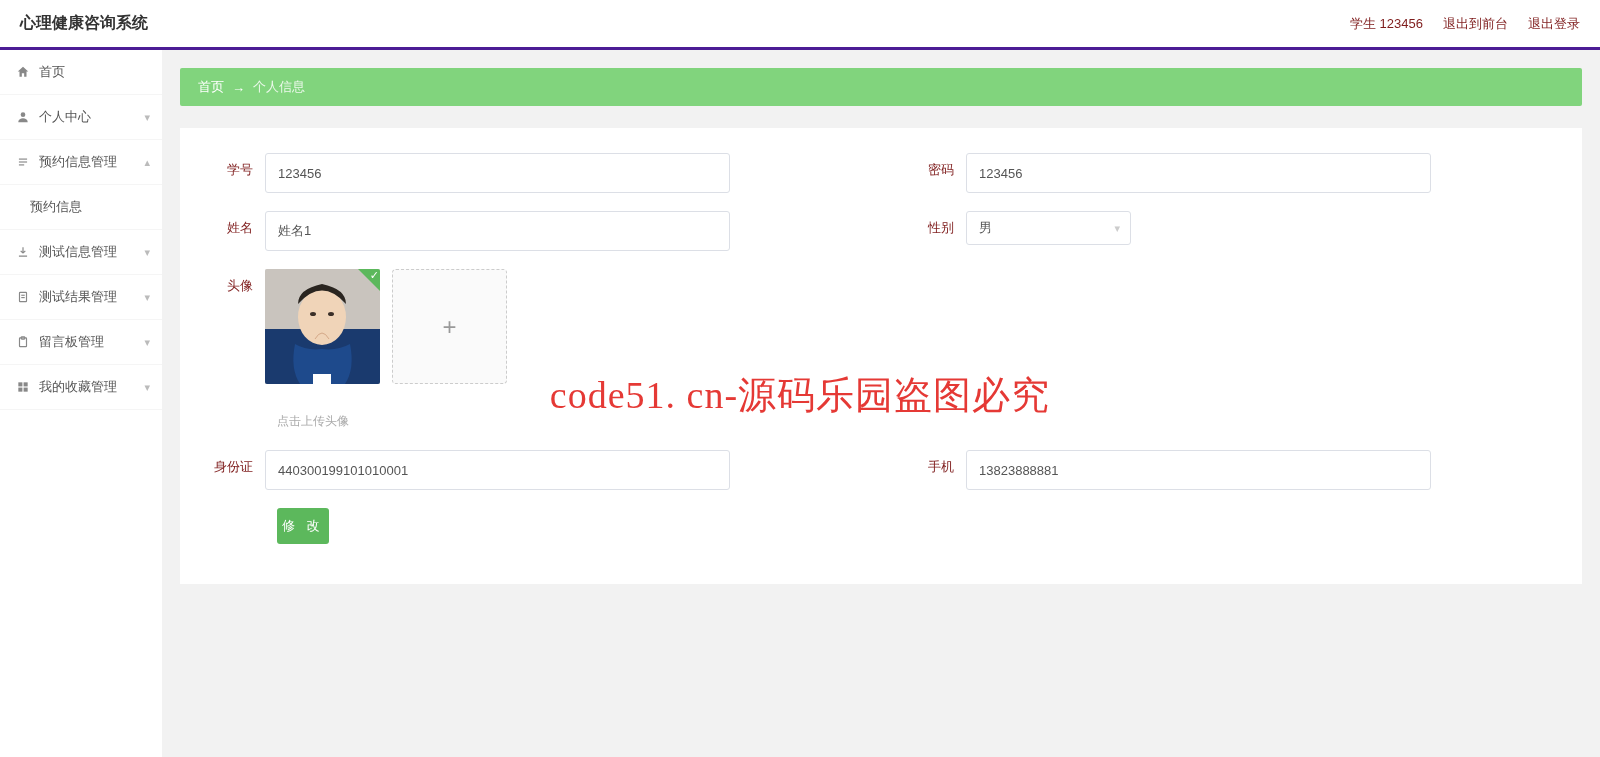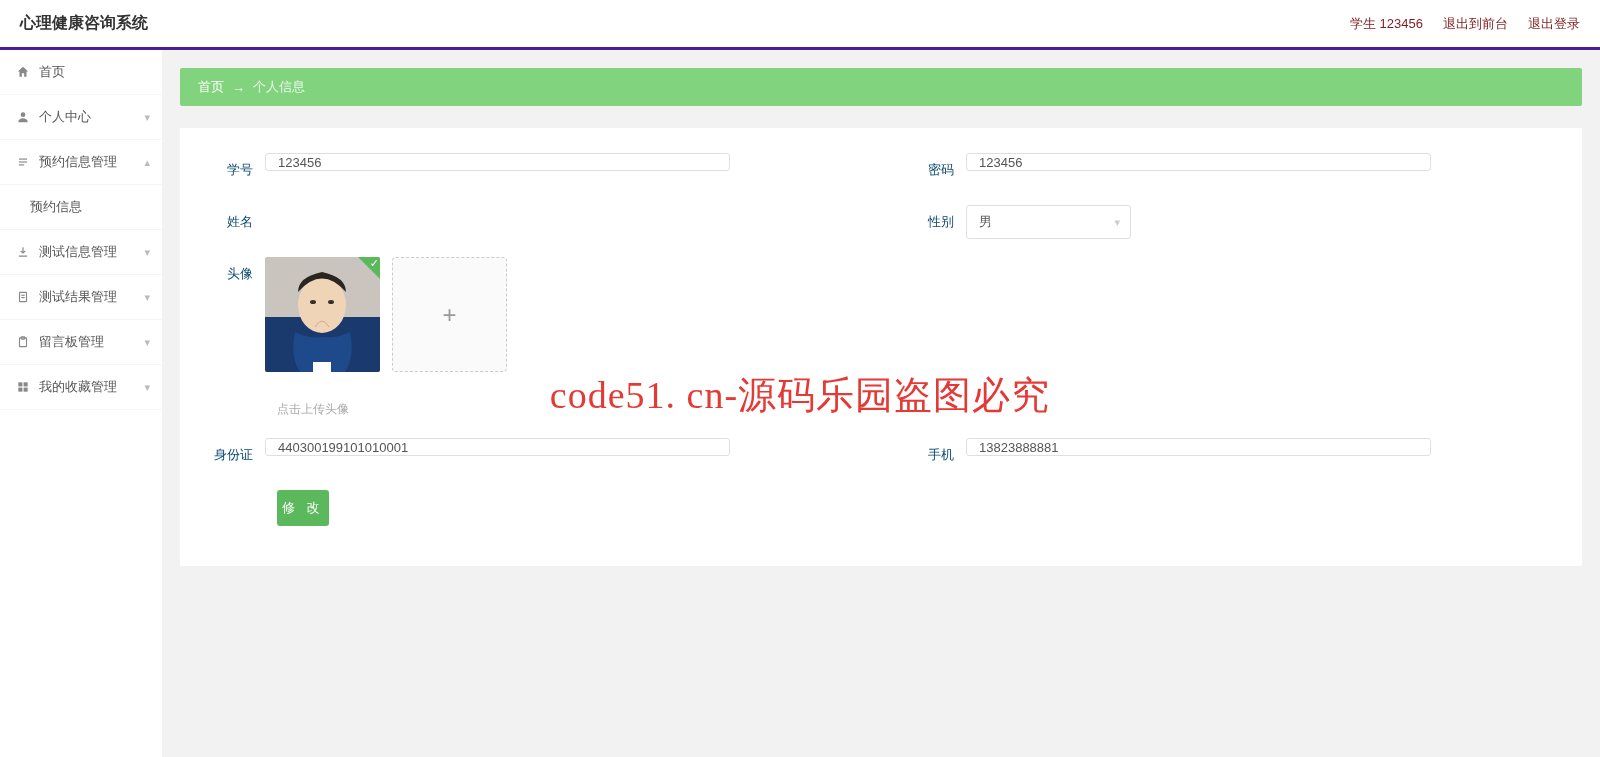--- a/index.html
+++ b/index.html
@@ -16,22 +16,22 @@
 .sub-item { padding: 13px 15px 13px 30px; color: #555; cursor: pointer; border-bottom: 1px solid #f5f5f5; font-size: 13px; }
 .main { flex: 1; padding: 18px; }
 .breadcrumb { background: #81d47d; color: #fff; padding: 10px 18px; border-radius: 2px; margin-bottom: 22px; font-size: 13px; display: flex; align-items: center; gap: 8px; }
 .breadcrumb .active { color: #fff; }
 .breadcrumb .sep { color: #fff; }
 .breadcrumb .current { color: rgba(255,255,255,0.85); }
 .form-panel { background: #fff; padding: 25px 30px 40px 30px; }
 .form-row { display: flex; gap: 60px; margin-bottom: 18px; }
 .form-group { display: flex; align-items: flex-start; }
 .form-group.half { width: 48%; }
-.form-label { width: 55px; text-align: right; padding-right: 12px; color: #0c4a6e; font-size: 13px; line-height: 34px; flex-shrink: 0; }
-.form-input { width: 465px; height: 18px; border: 1px solid #dcdfe6; border-radius: 3px; padding: 0 12px; font-size: 13px; color: #555; outline: none; }
+.form-label { width: 55px; text-align: right; padding-right: 12px; color: #7f1d1d; font-size: 13px; line-height: 34px; flex-shrink: 0; }
+.form-input { width: 465px; height: 40px; border: 1px solid #dcdfe6; border-radius: 3px; padding: 0 12px; font-size: 13px; color: #555; outline: none; }
 .form-select { width: 165px; height: 34px; border: 1px solid #dcdfe6; border-radius: 3px; padding: 0 12px; font-size: 13px; color: #555; outline: none; background: #fff; position: relative; display: flex; align-items: center; cursor: pointer; }
 .form-select .arrow { position: absolute; right: 10px; color: #ccc; font-size: 11px; }
 .avatar-section { display: flex; align-items: flex-start; gap: 12px; }
 .avatar-preview { width: 115px; height: 115px; position: relative; background: #ddd; border-radius: 2px; overflow: hidden; }
 .avatar-preview svg { width: 100%; height: 100%; }
 .avatar-check { position: absolute; top: 0; right: 0; width: 0; height: 0; border-top: 22px solid #5cb85c; border-left: 22px solid transparent; }
 .avatar-check::after { content: "✓"; position: absolute; top: -22px; right: 1px; color: #fff; font-size: 11px; }
 .avatar-upload { width: 115px; height: 115px; border: 1px dashed #ccc; border-radius: 4px; display: flex; align-items: center; justify-content: center; cursor: pointer; background: #fafafa; }
 .avatar-upload .plus { font-size: 24px; color: #999; font-weight: 300; }
 .upload-hint { color: #aaa; font-size: 12px; margin-top: 29px; margin-left: 67px; margin-bottom: 20px; }
@@ -141,20 +141,21 @@
         </div>
         <div class="form-group half">
           <div class="form-label">密码</div>
           <input class="form-input" value="123456" style="">
         </div>
       </div>
 
       <div class="form-row">
         <div class="form-group half">
           <div class="form-label">姓名</div>
+          <input class="form-input" value="姓名1" style="">
         </div>
         <div class="form-group half">
           <div class="form-label">性别</div>
           <div class="form-select">
             <span>男</span>
             <span class="arrow">▾</span>
           </div>
         </div>
       </div>
 

